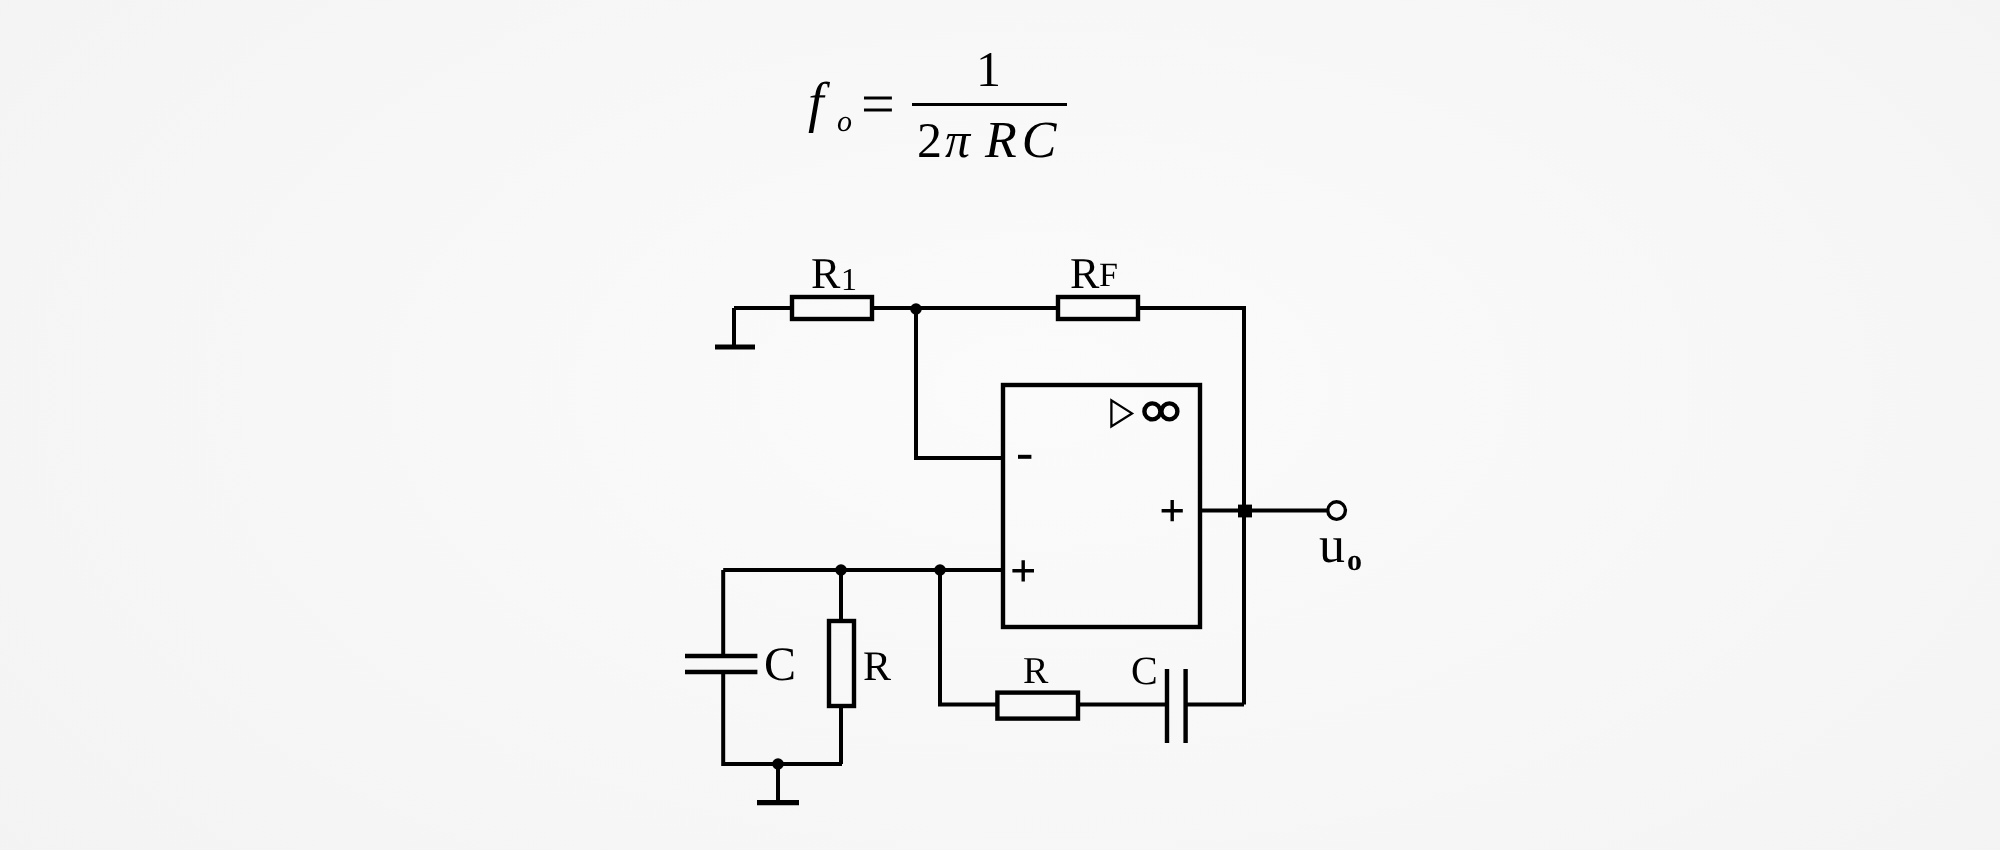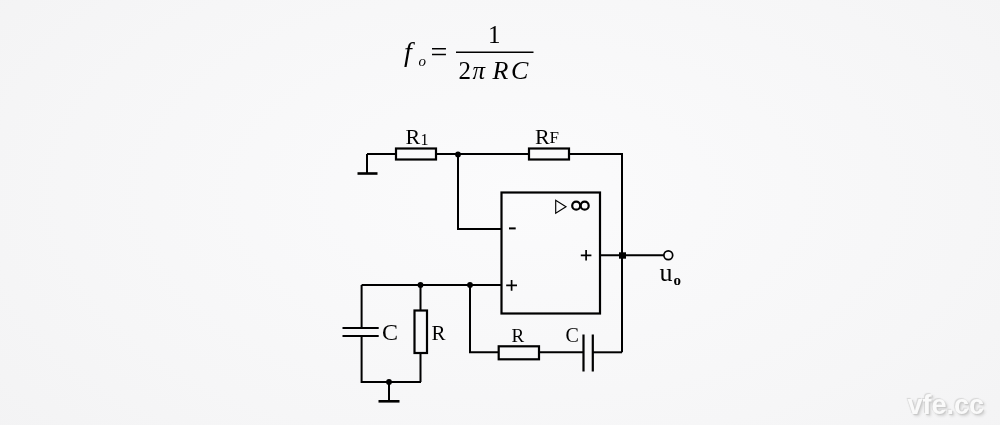--- a/index.html
+++ b/index.html
@@ -92,14 +92,13 @@
     <text x="404" y="60.5" font-size="28" font-style="italic">f</text>
     <text x="418.5" y="65.5" font-size="15" font-style="italic">o</text>
     <text x="430.5" y="62" font-size="30">=</text>
     <rect x="456" y="51.5" width="77.5" height="1.5"></rect>
     <text x="488" y="43.2" font-size="25">1</text>
     <text x="458.5" y="78.5" font-size="25">2</text>
     <text x="472.5" y="78.5" font-size="25" font-style="italic">π</text>
     <text x="492.5" y="78.5" font-size="26" font-style="italic" letter-spacing="2.5">RC</text>
   </g>
 </svg>
-<div class="wm">vfe.cc</div>
 </div>
 
 </body></html>

